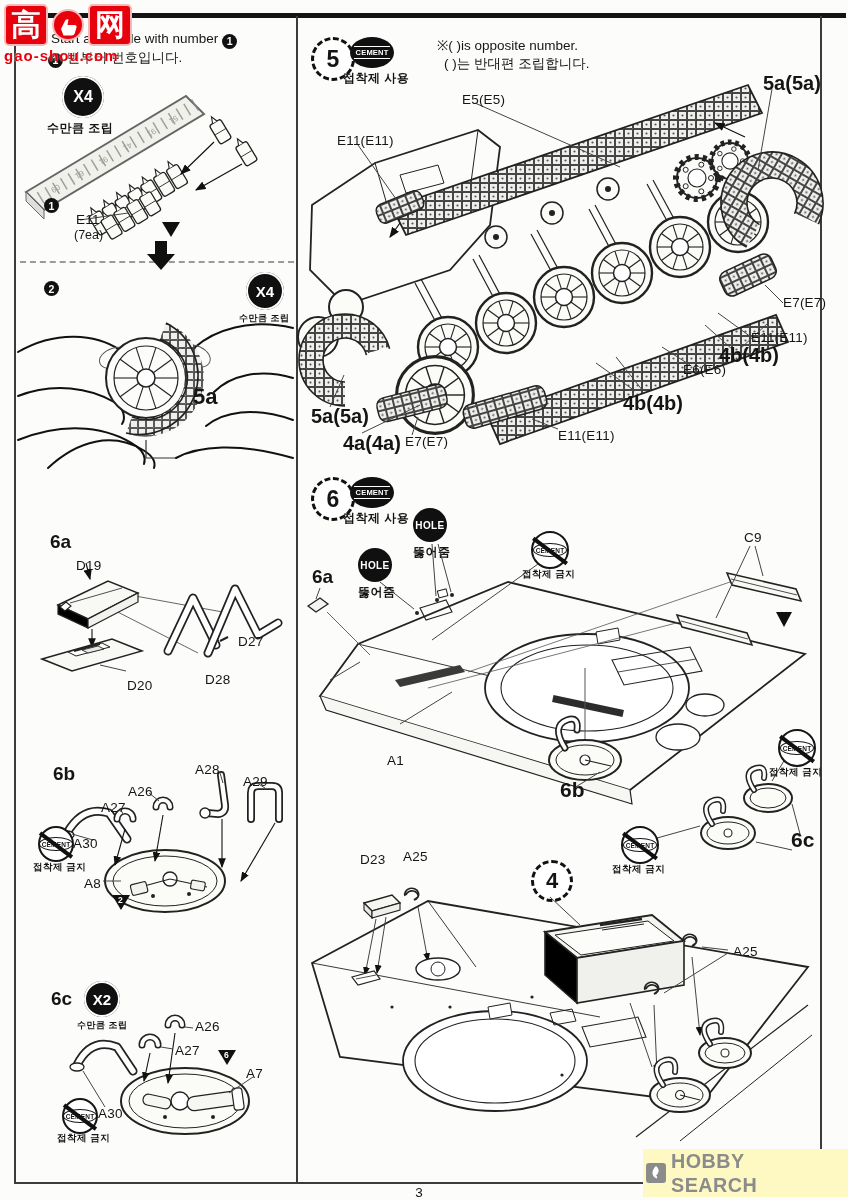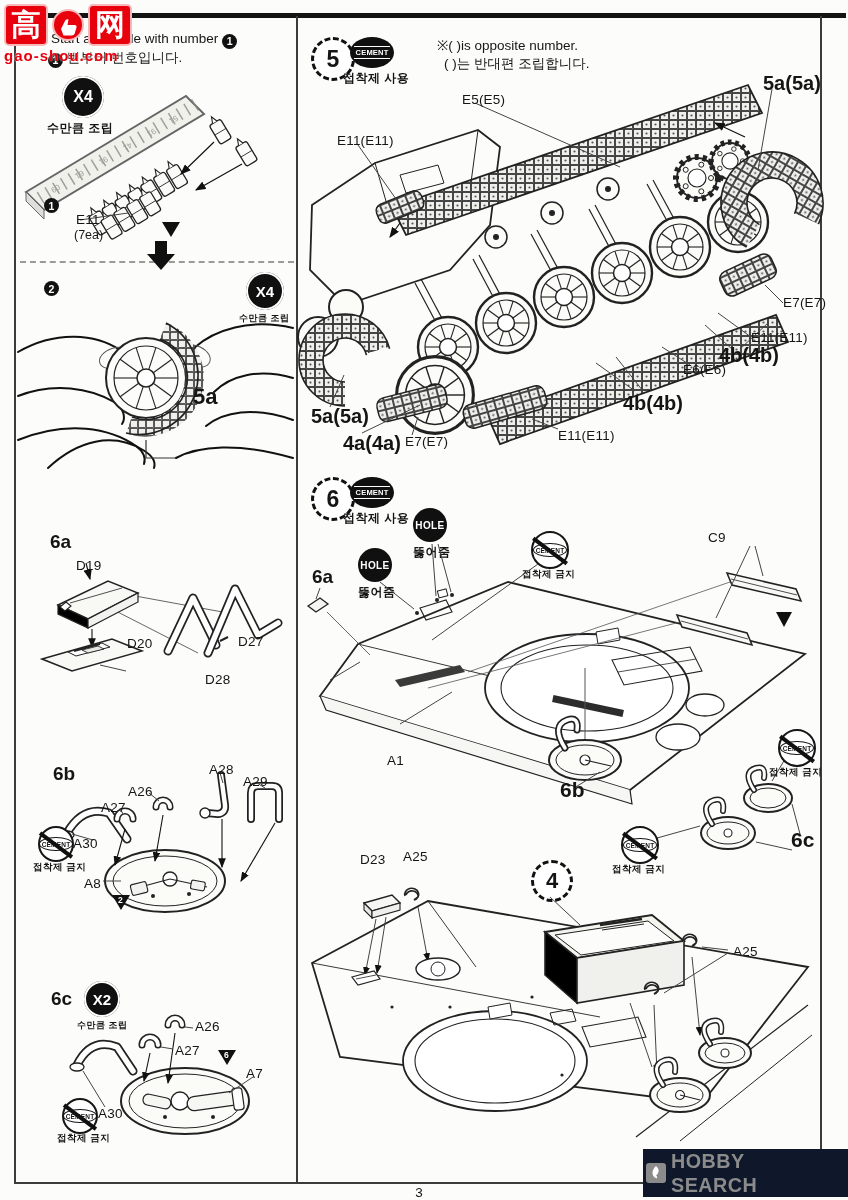--- a/index.html
+++ b/index.html
@@ -48,21 +48,21 @@
   .bigarrow .st{width:12px;height:13px;background:#101010;margin:0 auto}
   .bigarrow .hd{width:0;height:0;border-left:14px solid transparent;border-right:14px solid transparent;border-top:16px solid #101010}
   
   .gslogo{position:absolute;left:4px;top:4px;z-index:30}
   .gslogo .row{display:flex;align-items:center;gap:3px}
   .gs-box{background:#e8000d;color:#fff;font-size:30px;font-weight:bold;line-height:1;
           padding:4px 5px;border-radius:5px;border:2px solid #f7b9b9;font-family:"DejaVu Sans",sans-serif}
   .gs-site{color:#e8000d;font-weight:bold;font-size:15px;letter-spacing:1px;margin-top:1px;
            text-shadow:0 0 2px #fff}
   
-  .hobby{position:absolute;left:643px;top:1149px;display:flex;align-items:center;gap:5px;background:#0f172a;
+  .hobby{position:absolute;left:643px;top:1149px;display:flex;align-items:center;gap:5px;background:#fef9c3;
          padding:0 3px;z-index:20}
   .hobby .txt{color:#8b8b8b;font-weight:bold;font-size:21px;letter-spacing:.5px;transform:scaleX(.94);transform-origin:left}
   .pagenum{position:absolute;left:404px;top:1185px;width:30px;text-align:center;font-size:13.5px}
   .rnum{font-size:8px;fill:#9a9a96}
 </style>
 </head>
 <body>
 
 <div class="page">
 
@@ -233,21 +233,21 @@
       <path d="M138,98 L163,45 L186,92" stroke="#fff" stroke-width="5.5"></path>
 
       <path d="M178,100 L205,36 L228,82 L248,70" stroke="#222" stroke-width="9"></path>
       <path d="M178,100 L205,36 L228,82 L248,70" stroke="#fff" stroke-width="5.5"></path>
     </g>
     <line x1="190" y1="88" x2="198" y2="84" stroke="#222" stroke-width="2"></line>
   </svg>
   <div class="lbl" style="left:76px;top:558px">D19</div>
   <div class="lbl" style="left:238px;top:634px">D27</div>
   <div class="lbl" style="left:205px;top:672px">D28</div>
-  <div class="lbl" style="left:127px;top:636px">D20</div>
+  <div class="lbl" style="left:127px;top:678px">D20</div>
 
   <div class="sec-title" style="left:53px;top:763px">6b</div>
   <svg style="left:25px;top:753px" width="270" height="168" viewBox="0 0 270 168">
     <defs>
       <marker id="ah3" markerWidth="9" markerHeight="7" refX="8" refY="3.5" orient="auto">
         <path d="M0,0 L9,3.5 L0,7 Z" fill="#111"></path>
       </marker>
     </defs>
 
     <g transform="translate(140,128)">
@@ -282,21 +282,21 @@
     <line x1="197" y1="66" x2="197" y2="114" stroke="#111" stroke-width="1.1" marker-end="url(#ah3)"></line>
     <line x1="250" y1="70" x2="216" y2="128" stroke="#111" stroke-width="1.1" marker-end="url(#ah3)"></line>
 
     <line x1="195" y1="20" x2="198" y2="30" stroke="#444" stroke-width="1"></line>
     <line x1="232" y1="30" x2="240" y2="35" stroke="#444" stroke-width="1"></line>
     <line x1="124" y1="40" x2="134" y2="48" stroke="#444" stroke-width="1"></line>
     <line x1="95" y1="55" x2="98" y2="61" stroke="#444" stroke-width="1"></line>
     <line x1="68" y1="87" x2="47" y2="81" stroke="#444" stroke-width="1"></line>
     <line x1="78" y1="128" x2="96" y2="128" stroke="#444" stroke-width="1"></line>
   </svg>
-  <div class="lbl" style="left:209px;top:762px">A28</div>
+  <div class="lbl" style="left:195px;top:762px">A28</div>
   <div class="lbl" style="left:243px;top:774px">A29</div>
   <div class="lbl" style="left:128px;top:784px">A26</div>
   <div class="lbl" style="left:101px;top:800px">A27</div>
   <div class="lbl" style="left:73px;top:836px">A30</div>
   <div class="lbl" style="left:84px;top:876px">A8</div>
   <div class="nocement" style="left:38px;top:826px;width:32px;height:32px">
     <span>CEMENT</span>
   </div>
   <div class="cap" style="left:33px;top:861px;font-size:9.5px">접착제 금지</div>
   <div class="tri" style="left:112px;top:895px">
@@ -508,21 +508,21 @@
   <div class="cap" style="left:343px;top:510px">접착제 사용</div>
   <div class="hole" style="left:413px;top:508px;width:34px;height:34px">HOLE</div>
   <div class="cap" style="left:413px;top:544px">뚫어줌</div>
   <div class="hole" style="left:358px;top:548px;width:34px;height:34px">HOLE</div>
   <div class="cap" style="left:358px;top:584px">뚫어줌</div>
   <div class="nocement" style="left:531px;top:531px;width:34px;height:34px">
     <span>CEMENT</span>
   </div>
   <div class="cap" style="left:522px;top:568px;font-size:9.5px">접착제 금지</div>
   <div class="lbl-b" style="left:312px;top:566px;font-size:19px">6a</div>
-  <div class="lbl" style="left:708px;top:530px">C9</div>
+  <div class="lbl" style="left:744px;top:530px">C9</div>
 
   <svg style="left:300px;top:520px" width="520" height="350" viewBox="0 0 520 350">
     <defs>
       <marker id="ah6" markerWidth="9" markerHeight="7" refX="8" refY="3.5" orient="auto">
         <path d="M0,0 L9,3.5 L0,7 Z" fill="#111"></path>
       </marker>
     </defs>
 
     <polygon points="20,176 58,124 208,62 505,134 330,270" fill="#fcfcfa" stroke="#222" stroke-width="1.8"></polygon>
     <line x1="58" y1="124" x2="330" y2="190" stroke="#222" stroke-width="0.9"></line>

